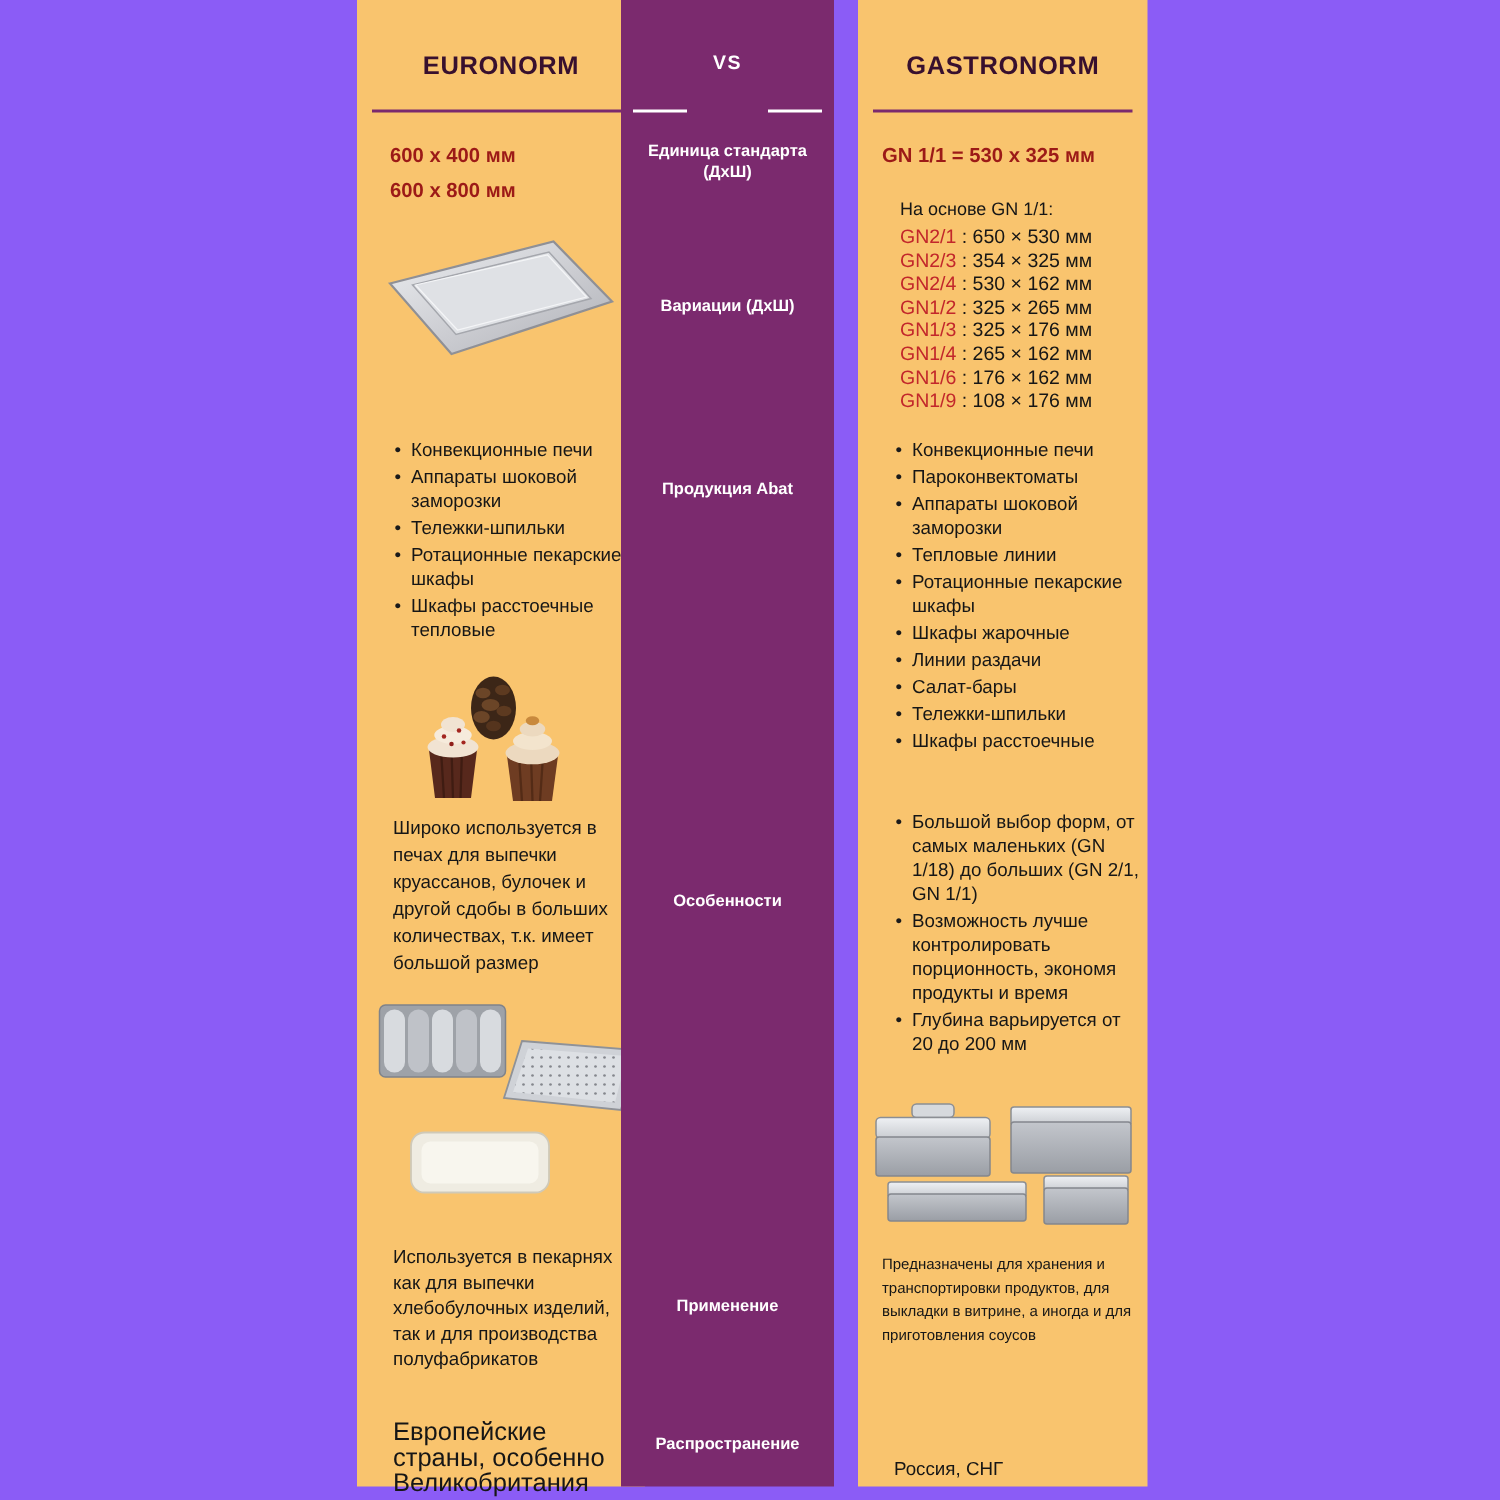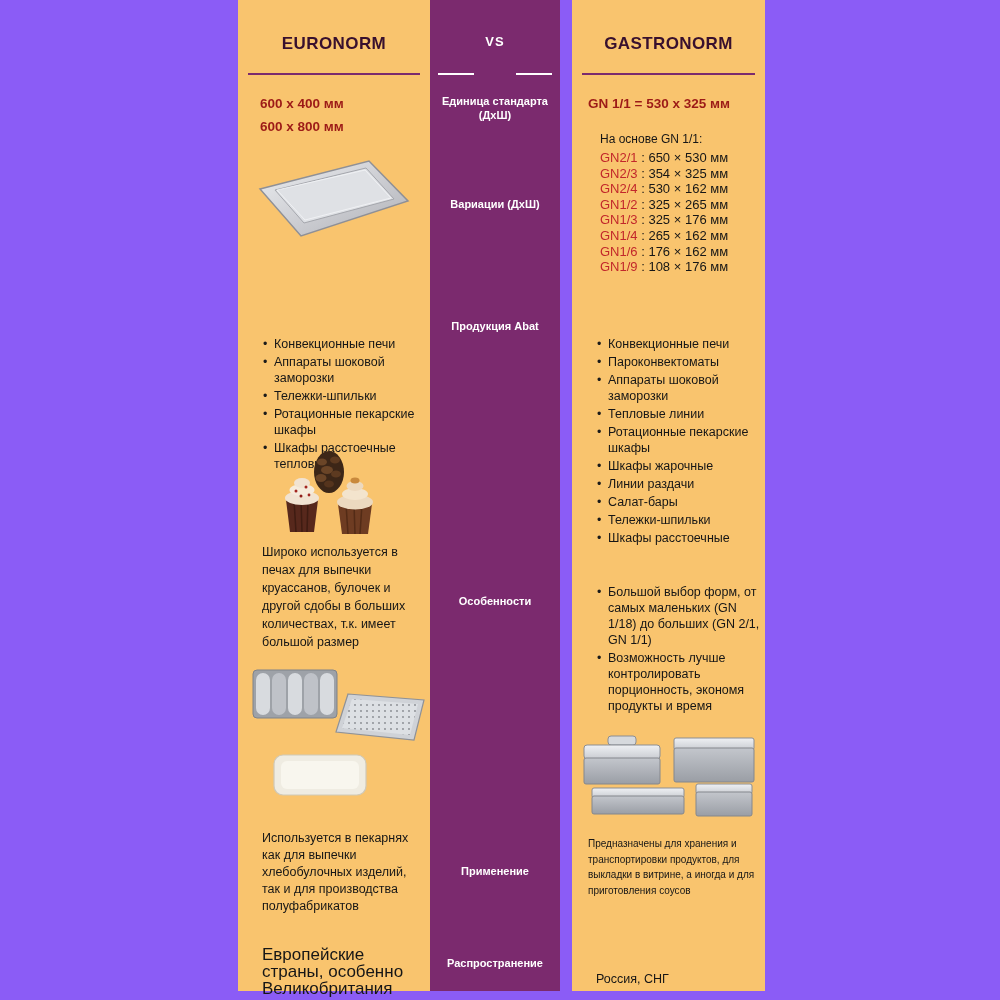--- a/index.html
+++ b/index.html
@@ -2,21 +2,21 @@
 <html style="--yellow: #F9C46E; --purple: #7B2A6E; --header-dark: #38102E; --dark-red: #9C1A17; --red: #C2272B; --text: #161616;"><head>
 <meta charset="utf-8">
 <style>
   * { margin:0; padding:0; box-sizing:border-box; }
   html,body { background:#ffffff; }
   body { font-family:"Liberation Sans", sans-serif; color:var(--text,#161616); }
   .page { position:relative; width:1000px; height:1000px; background:#8b5cf6; overflow:hidden; }
 
   .col { position:absolute; top:0; height:991px; }
   .col-left   { left:238px; width:192px; background:var(--yellow,#F9C46E); }
-  .col-center { left:430px; width:130px; background:var(--purple,#7B2A6E); }
+  .col-center { left:414px; width:142px; background:var(--purple,#7B2A6E); }
   .col-right  { left:572px; width:193px; background:var(--yellow,#F9C46E); }
 
   .abs { position:absolute; }
 
   .col-header { top:34px; left:0; right:0; text-align:center; font-size:17px; font-weight:bold;
                 letter-spacing:0.4px; color:var(--header-dark,#38102E); }
   .col-center .col-header { color:#ffffff; font-size:13px; letter-spacing:1px; }
   .underline { top:73px; height:2px; background:var(--purple,#7B2A6E); left:10px; right:10px; }
   .vs-dash { top:73px; height:2px; background:#ffffff; width:36px; }
   .vs-dash.left { left:8px; } .vs-dash.right { right:8px; }
@@ -24,21 +24,21 @@
   .center-label { left:8px; right:8px; text-align:center; color:#ffffff; font-size:11px;
                   font-weight:bold; line-height:14px; }
 
   .size-lines { top:92px; left:22px; font-size:13.5px; font-weight:bold; line-height:23px;
                 color:var(--dark-red,#9C1A17); }
   .gn-headline { top:96px; left:16px; font-size:13.5px; font-weight:bold; color:var(--dark-red,#9C1A17); }
   .gn-intro { top:132px; left:28px; font-size:12px; }
   .gn-list { top:150px; left:28px; list-style:none; font-size:13px; line-height:15.6px; }
   .gn-code { color:var(--red,#C2272B); }
 
-  ul.bullets { list-style:none; font-size:12.5px; line-height:16px;margin-top:44px; }
+  ul.bullets { list-style:none; font-size:12.5px; line-height:16px; }
   ul.bullets li { position:relative; padding-left:12px; margin-bottom:2px; }
   ul.bullets li::before { content:"\2022"; position:absolute; left:1px; top:0; color:#1a1a1a; }
 
   .products-left  { top:292px; left:24px; right:4px; }
   .products-right { top:292px; left:24px; right:2px; }
   .features-left  { top:543px; left:24px; right:8px; font-size:12.5px; line-height:18px; }
   .features-right { top:540px; left:24px; right:2px; }
   .application-left  { top:830px; left:24px; right:8px; font-size:12.5px; line-height:17px; }
   .application-right { top:836px; left:16px; right:4px; font-size:10px; line-height:15.6px; }
   .distribution-left  { top:946px; left:24px; right:8px; font-size:17px; line-height:17px; }
@@ -194,20 +194,21 @@
         <li>Ротационные пекарские шкафы</li>
         <li>Шкафы жарочные</li>
         <li>Линии раздачи</li>
         <li>Салат-бары</li>
         <li>Тележки-шпильки</li>
         <li>Шкафы расстоечные</li>
       </ul>
     <ul class="abs bullets features-right">
         <li>Большой выбор форм, от самых маленьких (GN 1/18) до больших (GN 2/1, GN 1/1)</li>
         <li>Возможность лучше контролировать порционность, экономя продукты и время</li>
+        <li>Глубина варьируется от 20 до 200 мм</li>
       </ul>
 
     <div class="abs img-block pans">
       <svg width="186" height="96" viewBox="0 0 186 96">
         <defs>
           <linearGradient id="steelTop" x1="0" y1="0" x2="0" y2="1">
             <stop offset="0" stop-color="#eff1f4"></stop>
               <stop offset="1" stop-color="#c9ccd1"></stop>
           </linearGradient>
           <linearGradient id="steelFront" x1="0" y1="0" x2="0" y2="1">

